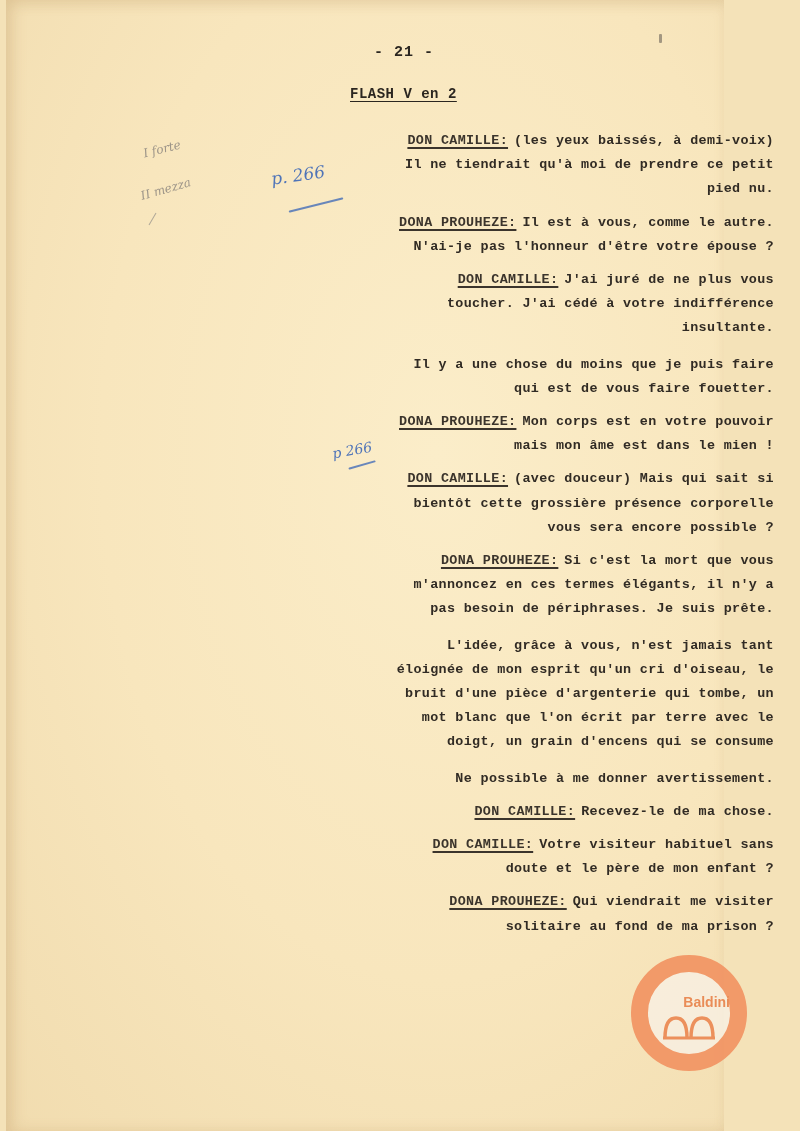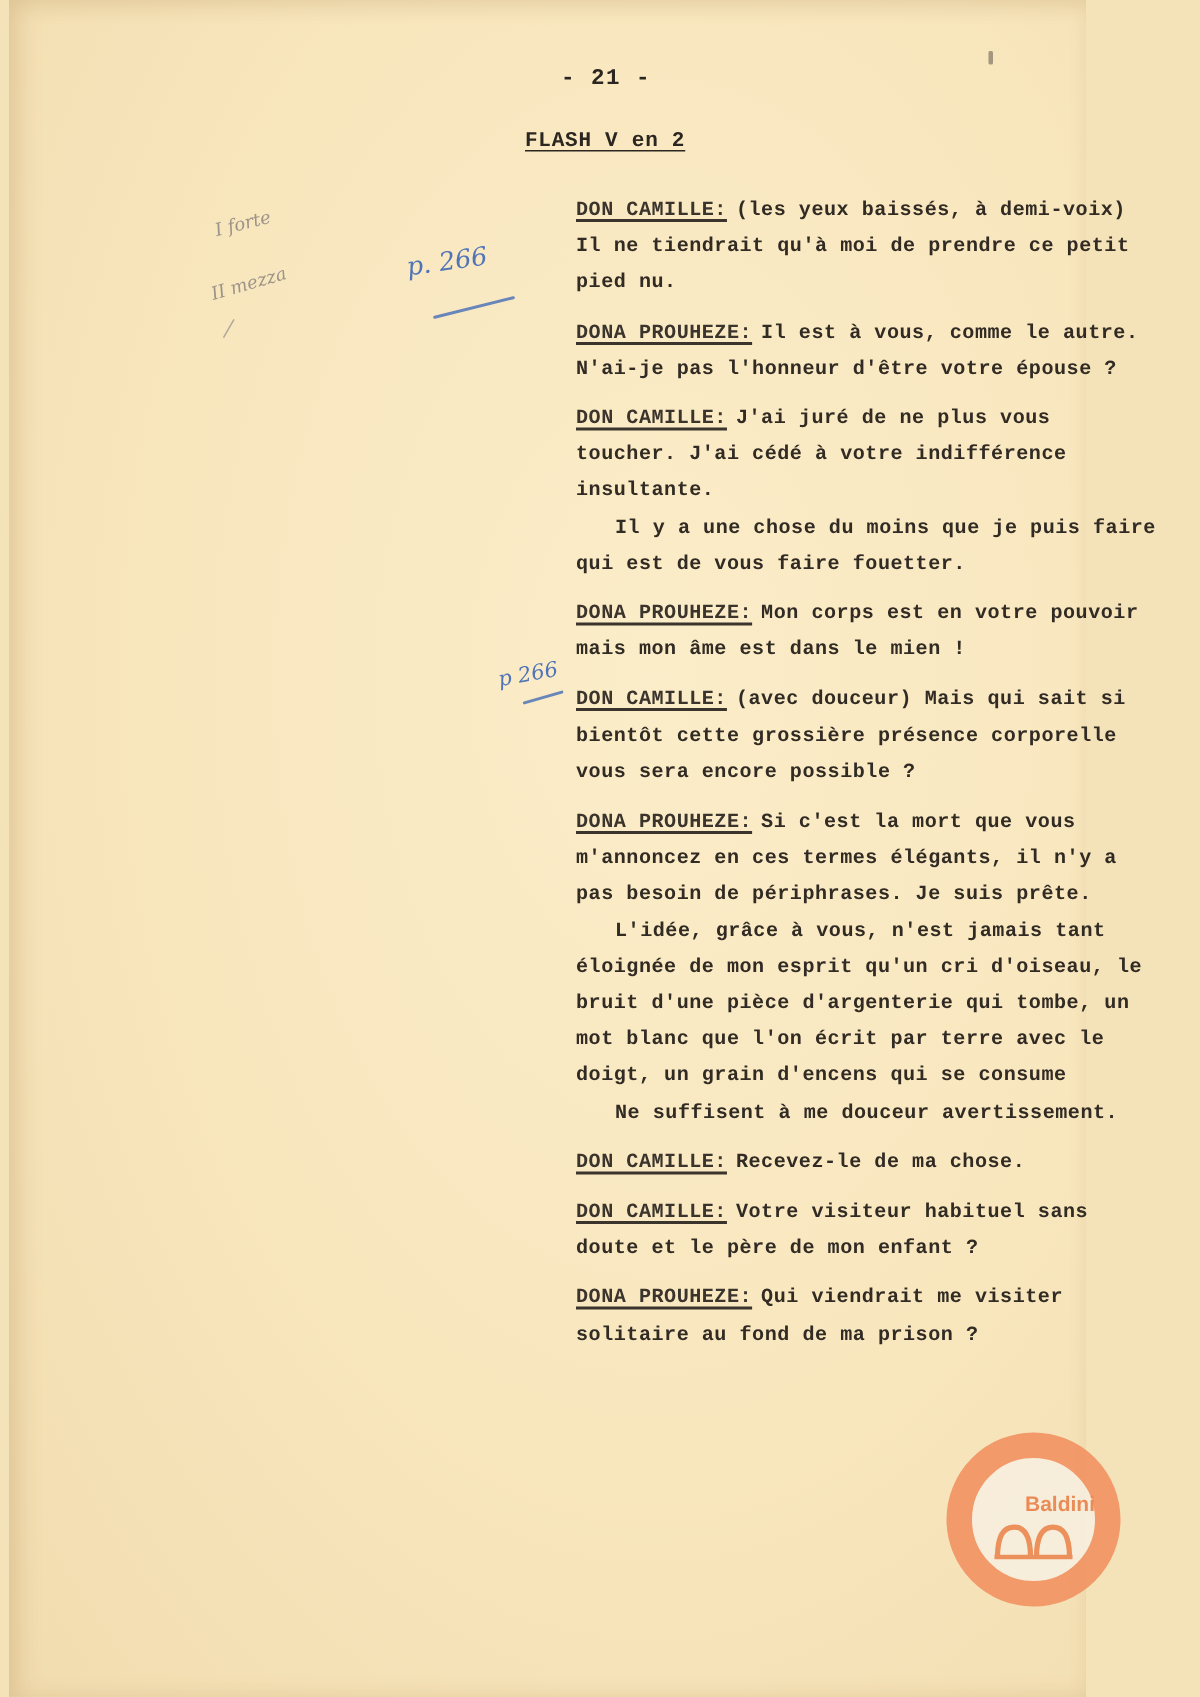--- a/index.html
+++ b/index.html
@@ -24,26 +24,26 @@
     .scene-title {
       position: absolute; left: 344px; top: 86px;
       font-size: 14px; font-weight: bold; color: #2b2620;
       text-decoration: underline; text-underline-offset: 3px; letter-spacing: .5px;
     }
     .script {
       position: absolute; left: 378px; top: 129px; width: 390px;
       font-size: 13.4px; font-weight: bold; color: #312b24;
       line-height: 24.2px; letter-spacing: .35px;
     }
-    .speech { margin: 0 0 9px 0; }
+    .speech { margin: 0 0 9px 0; text-align: right; }
     .speaker {
       text-decoration: underline; text-decoration-thickness: 2px; text-underline-offset: 3px;
       color: #3b342c; margin-right: 6px;
     }
-    .para { text-indent: 26px; margin: 0 0 0 0; }
+    .para { text-indent: 26px; margin: 12px 0 0 0; }
     .margin-note {
       position: absolute; font-family: "DejaVu Serif", serif; font-style: italic;
     }
     .pencil { color: #9c9488; font-size: 12px; }
     .ink { color: #4f74b8; font-size: 17px; }
     .ink-underline {
       position: absolute; height: 2px; background: #4f74b8; border-radius: 2px; opacity: .85;
     }
     .stamp {
       position: absolute; left: 625px; top: 955px; width: 116px; height: 116px;
@@ -90,21 +90,21 @@
     </div>
     <div class="speech">
       <span class="speaker">DONA PROUHEZE:</span><span>Mon corps est en votre pouvoir mais mon âme est dans le mien !</span>
     </div>
     <div class="speech">
       <span class="speaker">DON CAMILLE:</span><span>(avec douceur) Mais qui sait si bientôt cette grossière présence corporelle vous sera encore possible ?</span>
     </div>
     <div class="speech">
       <span class="speaker">DONA PROUHEZE:</span><span>Si c'est la mort que vous m'annoncez en ces termes élégants, il n'y a pas besoin de périphrases. Je suis prête.</span>
       <div class="para">L'idée, grâce à vous, n'est jamais tant éloignée de mon esprit qu'un cri d'oiseau, le bruit d'une pièce d'argenterie qui tombe, un mot blanc que l'on écrit par terre avec le doigt, un grain d'encens qui se consume</div>
-      <div class="para">Ne suffisent à me douceur avertissement.</div>
+      <div class="para">Ne possible à me donner avertissement.</div>
     </div>
     <div class="speech">
       <span class="speaker">DON CAMILLE:</span><span>Recevez-le de ma chose.</span>
     </div>
     <div class="speech">
       <span class="speaker">DON CAMILLE:</span><span>Votre visiteur habituel sans doute et le père de mon enfant ?</span>
     </div>
     <div class="speech">
       <span class="speaker">DONA PROUHEZE:</span><span>Qui viendrait me visiter solitaire au fond de ma prison ?</span>
     </div>

